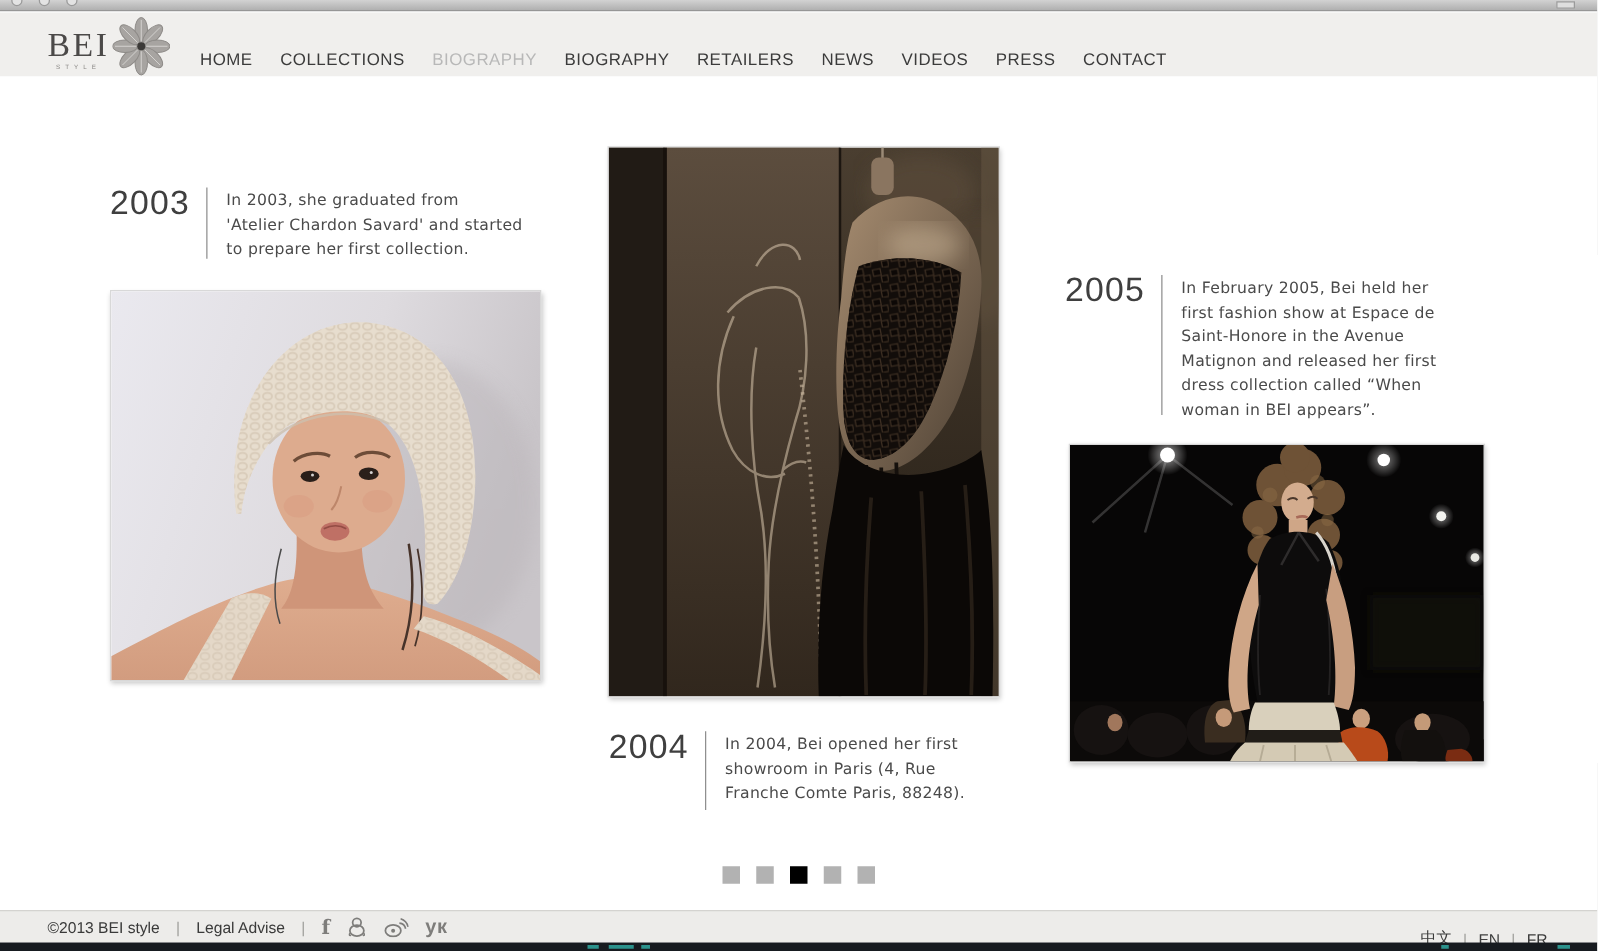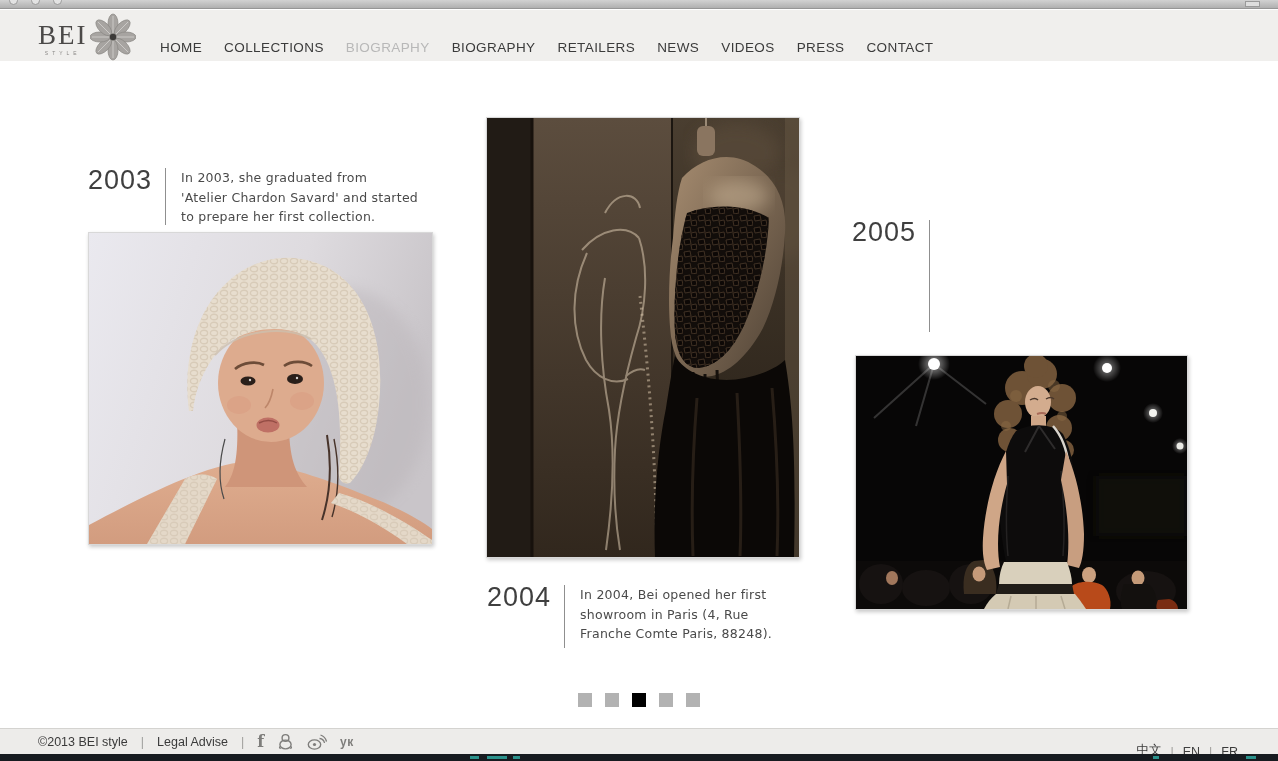--- a/index.html
+++ b/index.html
@@ -44,21 +44,21 @@
   
   .footer { position:absolute; left:0; top:728px; width:100%; height:26px; background:#edecea;
     border-top:1px solid #d4d3d0; display:flex; align-items:center; font-size:12.5px; color:#3a3a3a; }
   .f-left { margin-left:38px; display:flex; align-items:center; gap:13px; }
   .f-right { margin-left:auto; margin-right:40px; display:flex; align-items:flex-end; gap:9px; }
   .sep { color:#a0a09d; }
   .flink { color:#3a3a3a; text-decoration:none; cursor:pointer; }
   .muted { color:#404040;margin-top:21px; }
   .icon { display:inline-flex; align-items:center; justify-content:center; color:#7e7d7b; cursor:pointer; }
   .icon.fb { font-family:"DejaVu Serif", serif; font-weight:bold; font-size:16px; line-height:1; }
-  .icon.yk { font-weight:bold; font-size:12px; letter-spacing:0.5px; line-height:1; }
+  .icon.yk { font-weight:bold; font-size:16px; letter-spacing:0.5px; line-height:1; }
   .icon svg { display:block; }
 
   
   .bottombar { position:absolute; left:0; top:754px; width:100%; height:7px; background:#171b20; }
   .teal { position:absolute; top:2px; height:3px; background:#2fa7a0; opacity:0.85; }
 </style>
 </head>
 <body>
 
 <div class="screen">
@@ -108,21 +108,21 @@
       <a class="nav-item active">BIOGRAPHY</a>
       <a class="nav-item">BIOGRAPHY</a>
       <a class="nav-item">RETAILERS</a>
       <a class="nav-item">NEWS</a>
       <a class="nav-item">VIDEOS</a>
       <a class="nav-item">PRESS</a>
       <a class="nav-item">CONTACT</a>
     </nav>
   </header>
 
-  <section class="entry" style="left:88px; top:148px;margin-top:18px;">
+  <section class="entry" style="left:88px; top:148px;">
     <div class="year">2003</div>
     <div class="vline v57"></div>
     <p class="etext" style="width:280px">In 2003, she graduated from
 'Atelier Chardon Savard' and started
 to prepare her first collection.</p>
   </section>
 
   <figure class="photo" style="left:88px; top:232px;">
     <svg width="343" height="311" viewBox="0 0 343 311">
       <defs>
@@ -248,20 +248,26 @@
     <div class="year">2004</div>
     <div class="vline v63"></div>
     <p class="etext" style="width:240px">In 2004, Bei opened her first
 showroom in Paris (4, Rue
 Franche Comte Paris, 88248).</p>
   </section>
 
   <section class="entry" style="left:852px; top:218px;">
     <div class="year">2005</div>
     <div class="vline v112"></div>
+    <p class="etext" style="width:240px">In February 2005, Bei held her
+first fashion show at Espace de
+Saint-Honore in the Avenue
+Matignon and released her first
+dress collection called “When
+woman in BEI appears”.</p>
   </section>
 
   <figure class="photo" style="left:855px; top:355px;">
     <svg width="331" height="253" viewBox="0 0 331 253">
       <defs>
         <radialGradient id="glow" cx="0.5" cy="0.5" r="0.5">
           <stop offset="0" stop-color="#ffffff"></stop>
             <stop offset="1" stop-color="#ffffff" stop-opacity="0"></stop>
         </radialGradient>
         <filter id="blur4">

